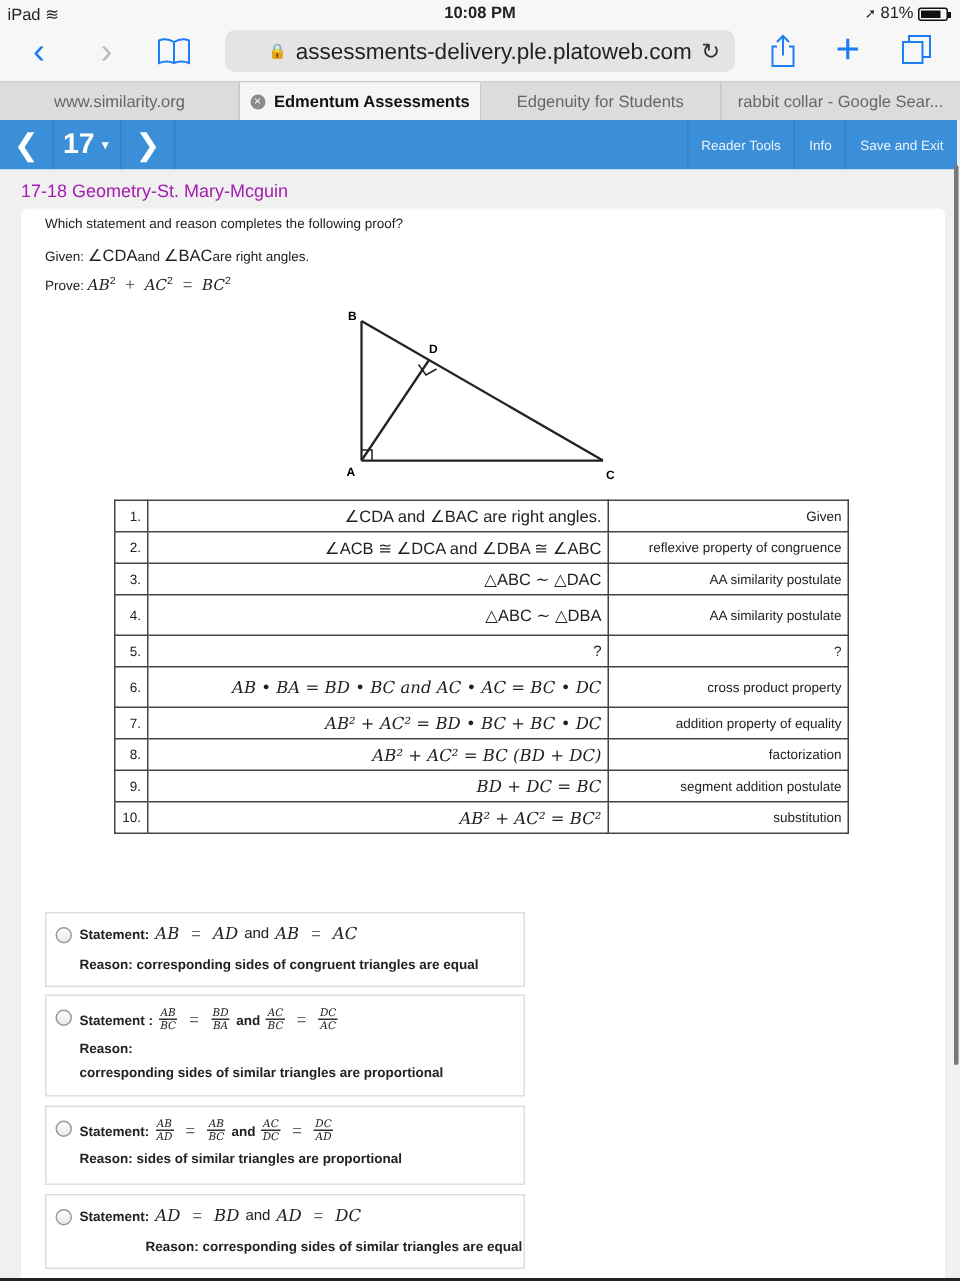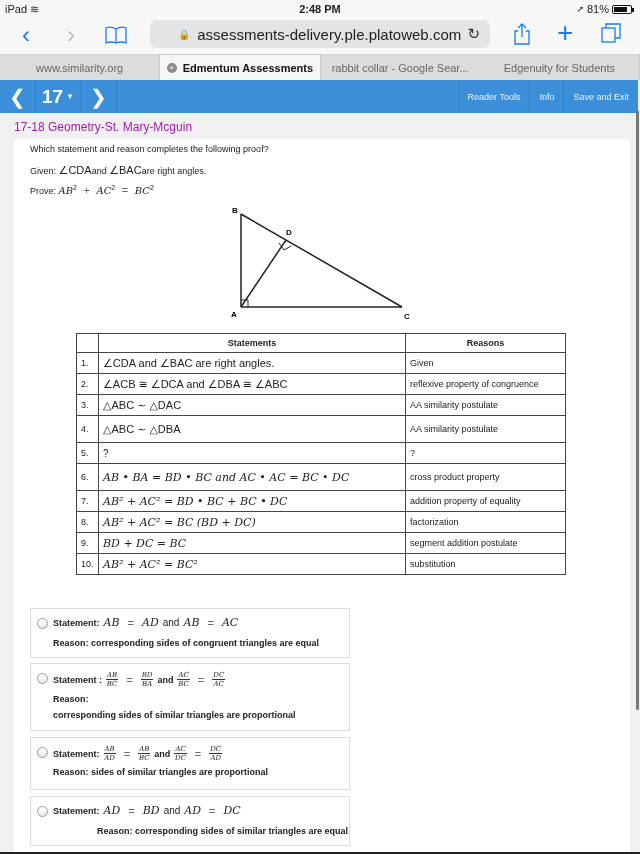--- a/index.html
+++ b/index.html
@@ -34,21 +34,21 @@
   .nav-prev { width: 36px; }
   .nav-num { width: 45px; font-size: 19px; font-weight: bold; }
   .nav-num .caret { font-size: 8px; margin-left: 3px; }
   .nav-next { width: 36px; }
   .nav-spacer { flex: 1; }
   .nav-link { font-size: 9px; display: flex; align-items: center; padding: 0 9px; border-left: 1px solid #3482c6; color: #eaf3fc; }
 
   .course { position: absolute; top: 113px; left: 0; width: 638px; height: 26px; padding: 7px 0 0 14px; font-size: 12px; color: #a21caf; background: #f0f0f0; }
 
   
-  .card { position: absolute; top: 139px; left: 14px; width: 616px; height: 715px; background: #fff; border-radius: 4px 4px 0 0; }
+  .card { position: absolute; top: 139px; left: 14px; width: 616px; height: 715px; background: #fff; border-radius: 4px 4px 0 0; text-align: right; }
   .q { font-size: 9px; color: #222; position: absolute; left: 16px; }
   .q-text { top: 5px; }
   .q-given { top: 25px; }
   .q-prove { top: 45px; }
   .sym { font-size: 11px; }
   .it { font-style: italic; font-family: "DejaVu Serif", serif; font-size: 10px; }
   sup { font-size: 7px; }
 
   .diagram { position: absolute; left: 210px; top: 63px; }
 
@@ -73,21 +73,21 @@
   .frac .num { border-bottom: 1px solid #333; padding: 0 1px; }
 
   .scrollbar { position: absolute; right: 1px; top: 110px; width: 3px; height: 600px; background: #777; border-radius: 2px; }
   .bottom-edge { position: absolute; left: 0; bottom: 0; width: 640px; height: 2px; background: #222; }
 </style>
 </head>
 <body>
 
 <div class="statusbar">
   <span class="left"><span>iPad</span> <span>≋</span></span>
-  <span class="center">2:48 PM</span>
+  <span class="center">10:08 PM</span>
   <span class="right">
     <span style="font-size:9px;">➚</span>
     <span>81%</span>
     <span class="battery">
         <span class="fill"></span>
       </span>
   </span>
 </div>
 
 <div class="toolbar">
@@ -118,25 +118,25 @@
 </div>
 
 <div class="tabs">
   <div class="tab">
       <span>www.similarity.org</span>
     </div>
   <div class="tab active">
       <span class="close">×</span>
       <span>Edmentum Assessments</span>
     </div>
+  <div class="tab">
+      <span>Edgenuity for Students</span>
+    </div>
   <div class="tab" style="border-right:none;">
       <span>rabbit collar - Google Sear...</span>
-    </div>
-  <div class="tab">
-      <span>Edgenuity for Students</span>
     </div>
 </div>
 
 <div class="navbar">
   <div class="nav-btn nav-prev">
       <span>❮</span>
     </div>
   <div class="nav-btn nav-num">
       <span>17</span>
       <span class="caret">▼</span>
@@ -176,25 +176,20 @@
     <polyline points="55,41 60,48 67,44" fill="none" stroke="#222" stroke-width="1"></polyline>
     <polyline points="17,98 24,98 24,105" fill="none" stroke="#222" stroke-width="1"></polyline>
     <text x="8" y="11" font-size="8" font-weight="bold" font-family="Liberation Sans, sans-serif">B</text>
     <text x="62" y="33" font-size="8" font-weight="bold" font-family="Liberation Sans, sans-serif">D</text>
     <text x="7" y="115" font-size="8" font-weight="bold" font-family="Liberation Sans, sans-serif">A</text>
     <text x="180" y="117" font-size="8" font-weight="bold" font-family="Liberation Sans, sans-serif">C</text>
   </svg>
 
   <table class="proof">
     <tbody>
-        <tr>
-      <th></th>
-      <th>Statements</th>
-      <th>Reasons</th>
-    </tr>
     <tr>
           <td class="n">1.</td>
           <td class="st">∠CDA and ∠BAC are right angles.</td>
           <td class="r">Given</td>
         </tr>
     <tr>
           <td class="n">2.</td>
           <td class="st">∠ACB ≅ ∠DCA and ∠DBA ≅ ∠ABC</td>
           <td class="r">reflexive property of congruence</td>
         </tr>

